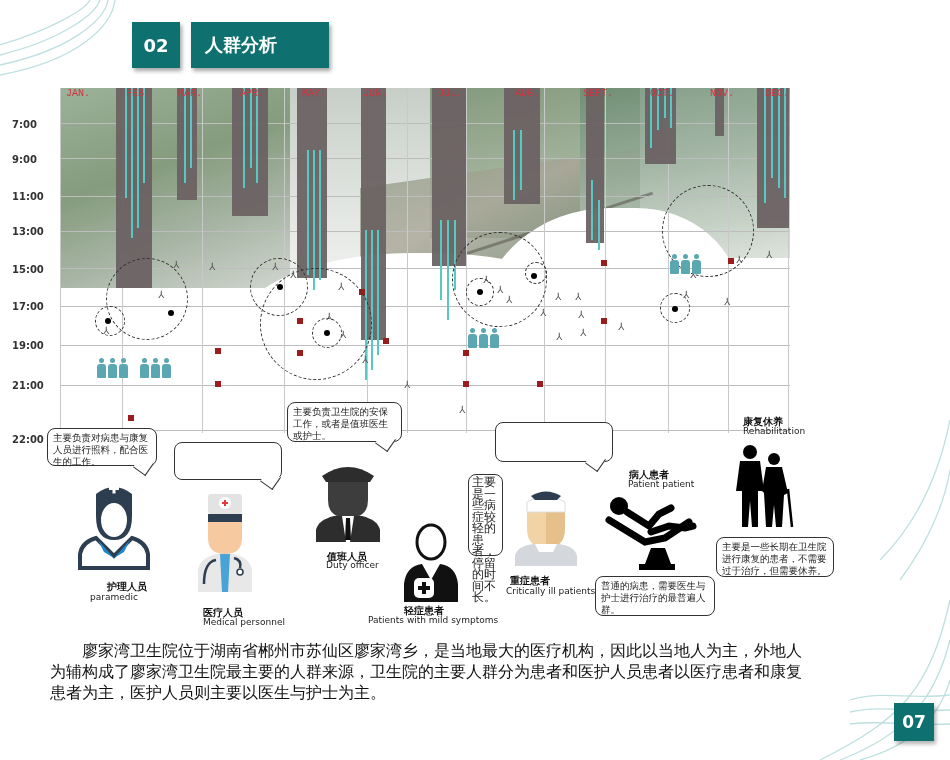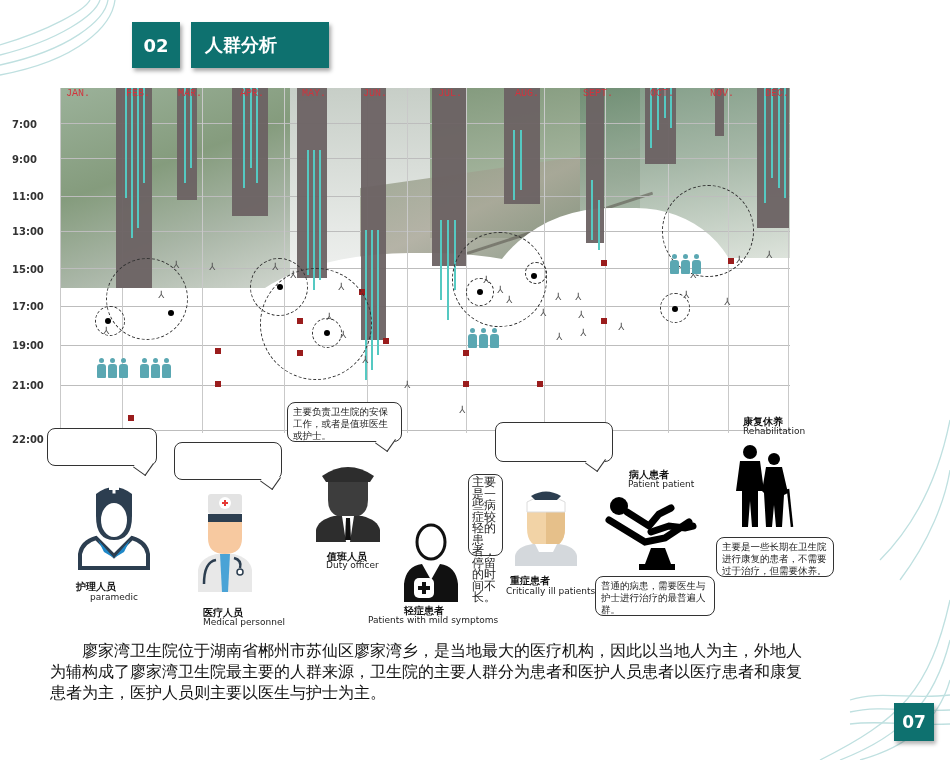--- a/index.html
+++ b/index.html
@@ -241,20 +241,21 @@
     <div class="teal-person"></div>
     <div class="teal-person"></div>
 </div>
 <div class="teal-people" style="left:670px;top:254px">
   <div class="teal-person"></div>
     <div class="teal-person"></div>
     <div class="teal-person"></div>
 </div>
 
 <div class="bubble" style="left:47px;top:428px;width:110px;height:38px">
+  <span>主要负责对病患与康复人员进行照料，配合医生的工作。</span>
   <div class="tail" style="left:88px;top:29px;transform:rotate(35deg)"></div>
 </div>
 <div class="bubble" style="left:174px;top:442px;width:108px;height:38px">
   <div class="tail" style="left:88px;top:29px;transform:rotate(35deg)"></div>
 </div>
 <div class="bubble" style="left:287px;top:402px;width:115px;height:40px">
   <span>主要负责卫生院的安保工作，或者是值班医生或护士。</span>
   <div class="tail" style="left:90px;top:31px;transform:rotate(35deg)"></div>
 </div>
 <div class="bubble" style="left:468px;top:474px;width:35px;height:82px;padding:2px 3px;font-size:12px;line-height:11.5px">
@@ -322,21 +323,21 @@
   <rect x="34" y="72" width="36" height="6" fill="#000"></rect>
 </svg>
 <svg class="icon" style="left:734px;top:443px" width="64" height="84" viewBox="0 0 64 84">
   <circle cx="16" cy="9" r="7" fill="#000"></circle>
   <path d="M6 18 L26 18 L30 48 L24 48 L24 84 L18 84 L16 58 L14 84 L8 84 L8 48 L2 48 Z" fill="#000"></path>
   <circle cx="40" cy="16" r="6" fill="#000"></circle>
   <path d="M32 24 L48 24 L54 50 L50 52 L48 84 L42 84 L40 62 L38 84 L32 84 L30 50 L28 48 Z" fill="#000"></path>
   <line x1="54" y1="46" x2="58" y2="84" stroke="#000" stroke-width="2.5"></line>
 </svg>
 
-<div class="role-cn" style="left:76px;top:580px">护理人员</div>
+<div class="role-cn" style="left:107px;top:580px">护理人员</div>
 <div class="role-en" style="left:90px;top:592px">paramedic</div>
 <div class="role-cn" style="left:203px;top:606px">医疗人员</div>
 <div class="role-en" style="left:203px;top:617px">Medical personnel</div>
 <div class="role-cn" style="left:327px;top:550px">值班人员</div>
 <div class="role-en" style="left:326px;top:560px">Duty officer</div>
 <div class="role-cn" style="left:404px;top:604px">轻症患者</div>
 <div class="role-en" style="left:368px;top:615px">Patients with mild symptoms</div>
 <div class="role-cn" style="left:510px;top:574px">重症患者</div>
 <div class="role-en" style="left:506px;top:586px">Critically ill patients</div>
 <div class="role-cn" style="left:629px;top:468px">病人患者</div>

